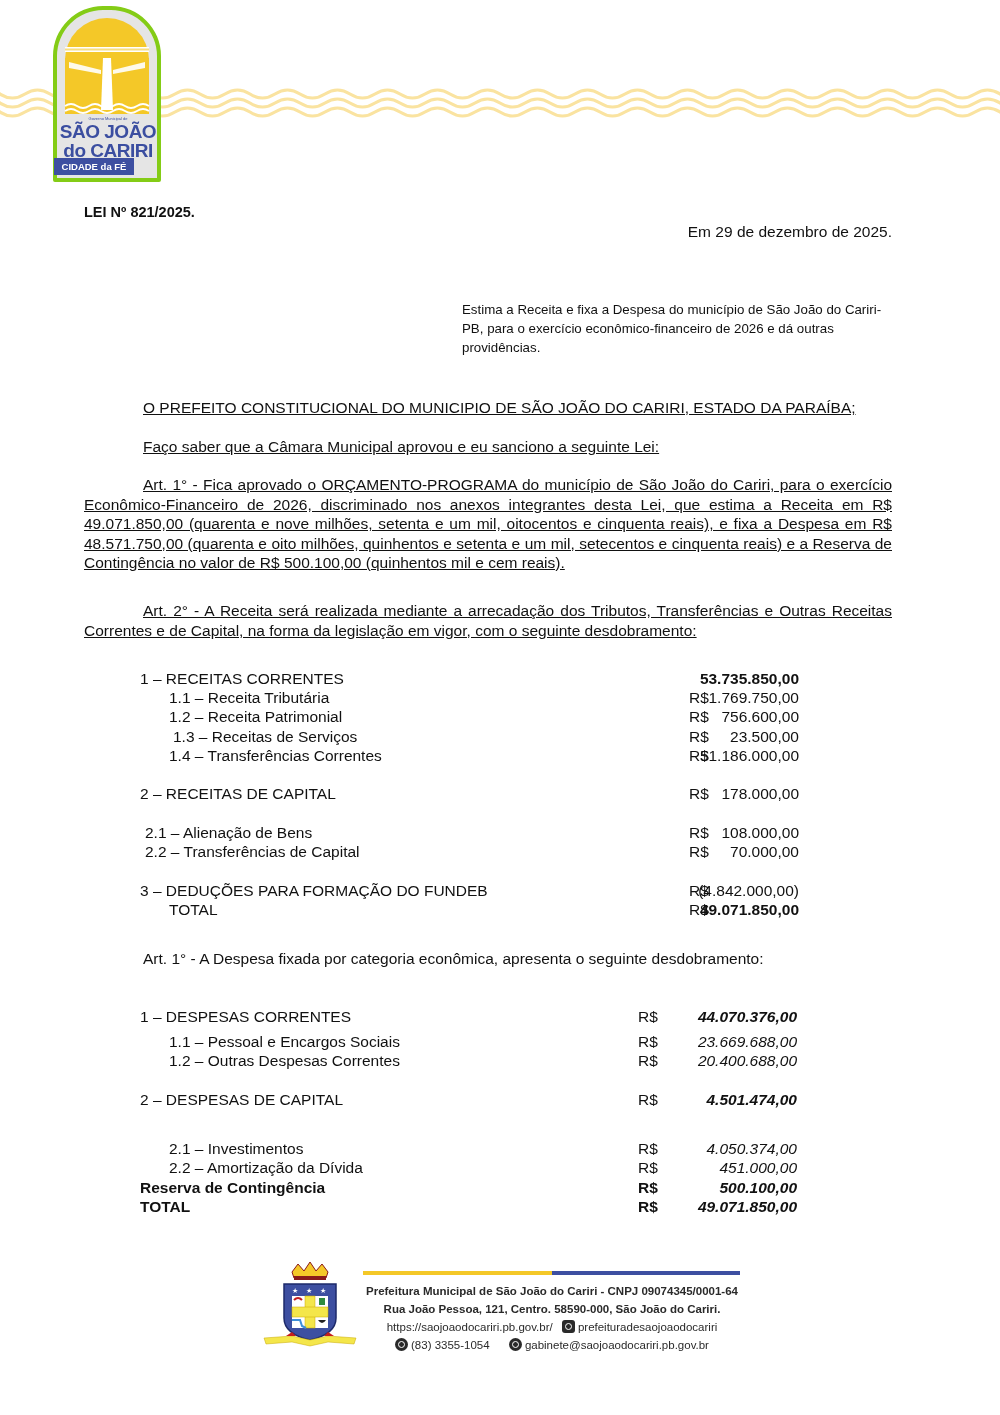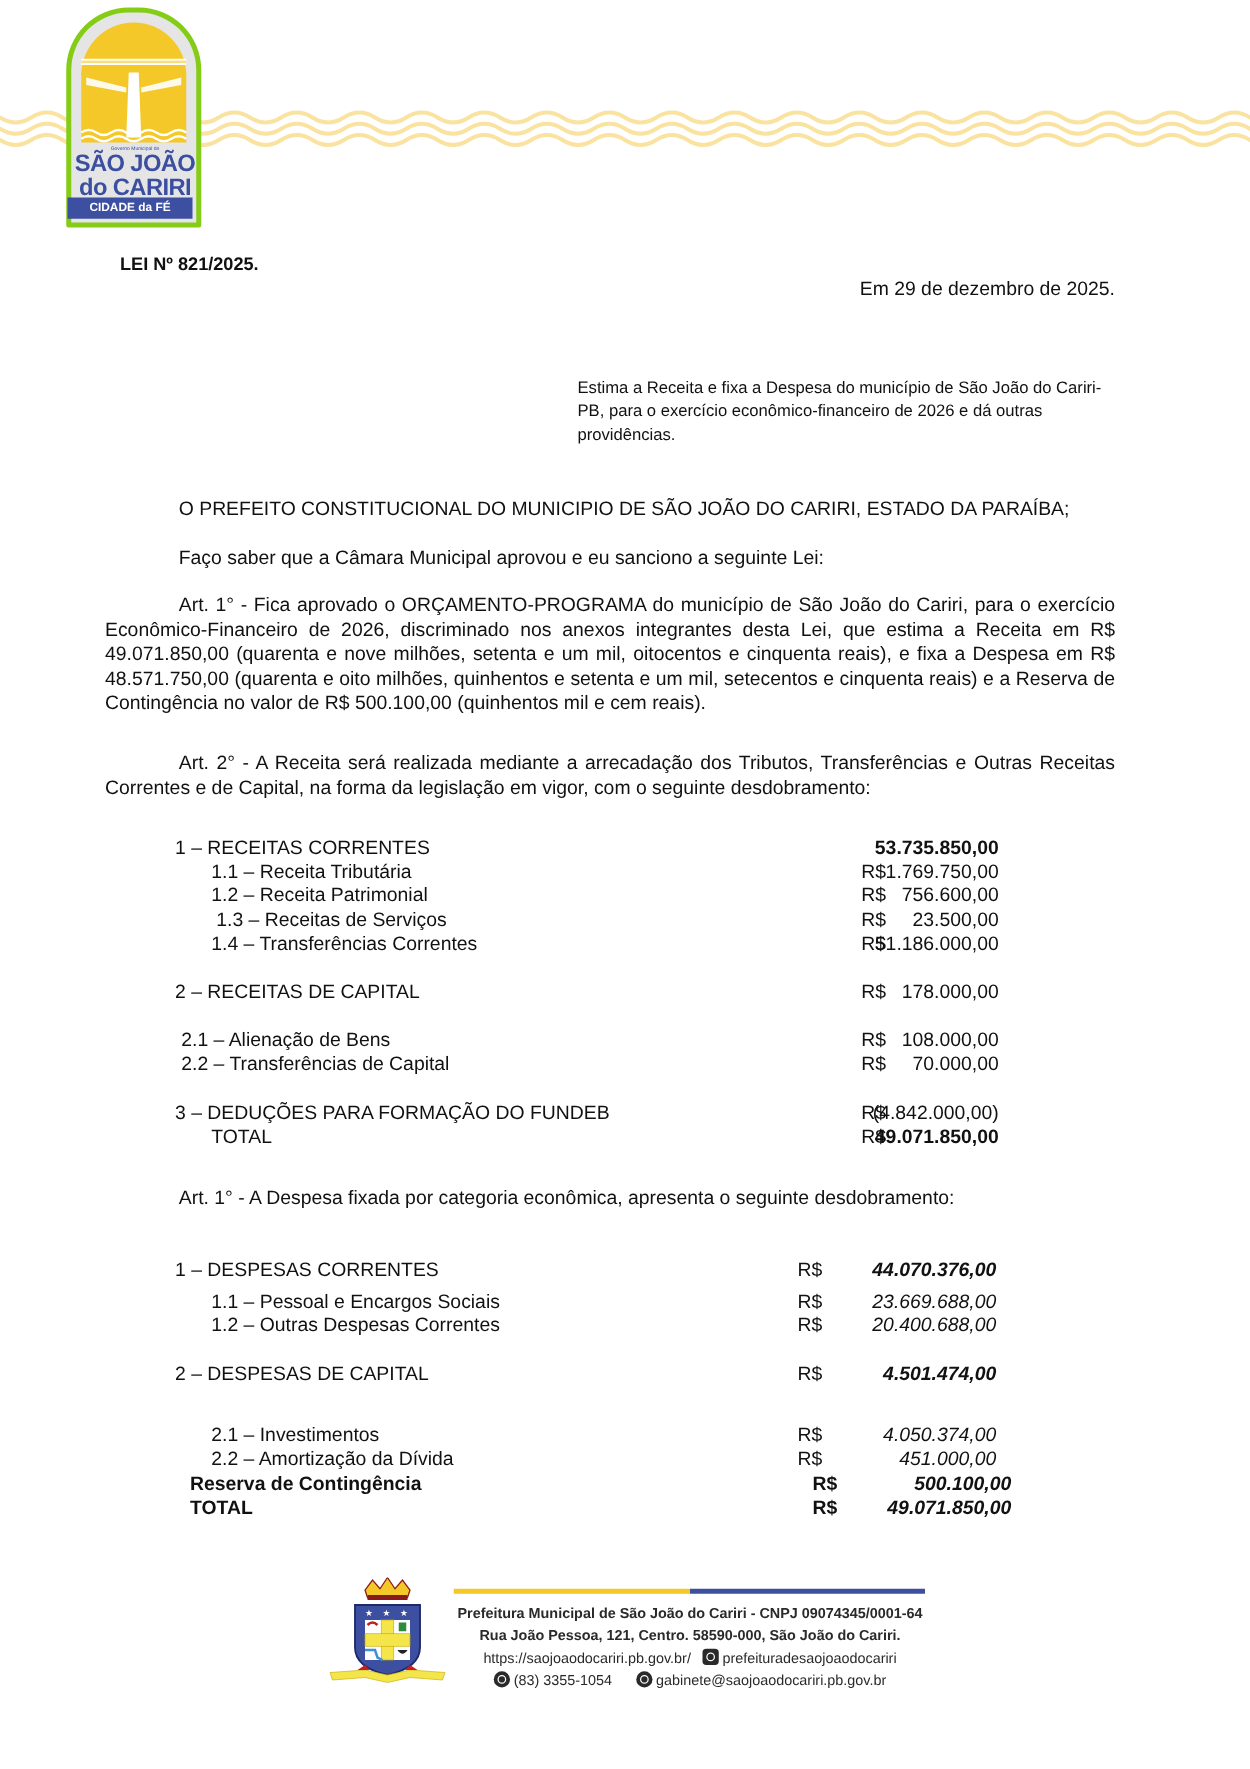--- a/index.html
+++ b/index.html
@@ -19,30 +19,30 @@
   }
   .logo-text-small {
     position: absolute; left: 0; width: 102px; top: 106px; text-align: center;
     font-size: 4px; color: #3b4ea0;
   }
   .logo-title {
     position: absolute; left: 0; width: 102px; text-align: center;
     font-weight: bold; color: #3b4ea0; font-size: 19px; line-height: 20px; letter-spacing: -0.5px;
   }
   .logo-band {
-    position: absolute; left: 1px; top: 152px; width: 100px; height: 17px; background: #3d4fa1;
+    position: absolute; left: 1px; top: 152px; width: 80px; height: 17px; background: #3d4fa1;
     color: #ffffff; font-size: 9.5px; font-weight: bold; text-align: center; line-height: 17px;
   }
   .t { position: absolute; font-size: 15.5px; line-height: 19.5px; white-space: nowrap; }
-  .b { font-weight: bold; margin-left: 12px; }
+  .b { font-weight: bold; }
   .para {
     position: absolute; left: 84px; width: 808px; font-size: 15.5px; line-height: 19.5px;
     text-align: justify; text-align-last: left;
   }
-  .indent { text-indent: 59px; }
+  .indent { text-indent: 59px; text-decoration: underline; }
   .subject {
     position: absolute; left: 462px; width: 432px; top: 300px;
     font-size: 13.3px; line-height: 19px; font-weight: normal; text-align: left;
   }
   .row { position: absolute; left: 0; width: 912px; height: 19.5px; font-size: 15.5px; line-height: 19.5px; }
   .row .lbl { position: absolute; white-space: nowrap; }
   .row .cur { position: absolute; white-space: nowrap; }
   .row .val { position: absolute; right: 0; white-space: nowrap; text-align: right; }
   .rev .val { right: 113px; }
   .rev .cur { left: 689px; }

